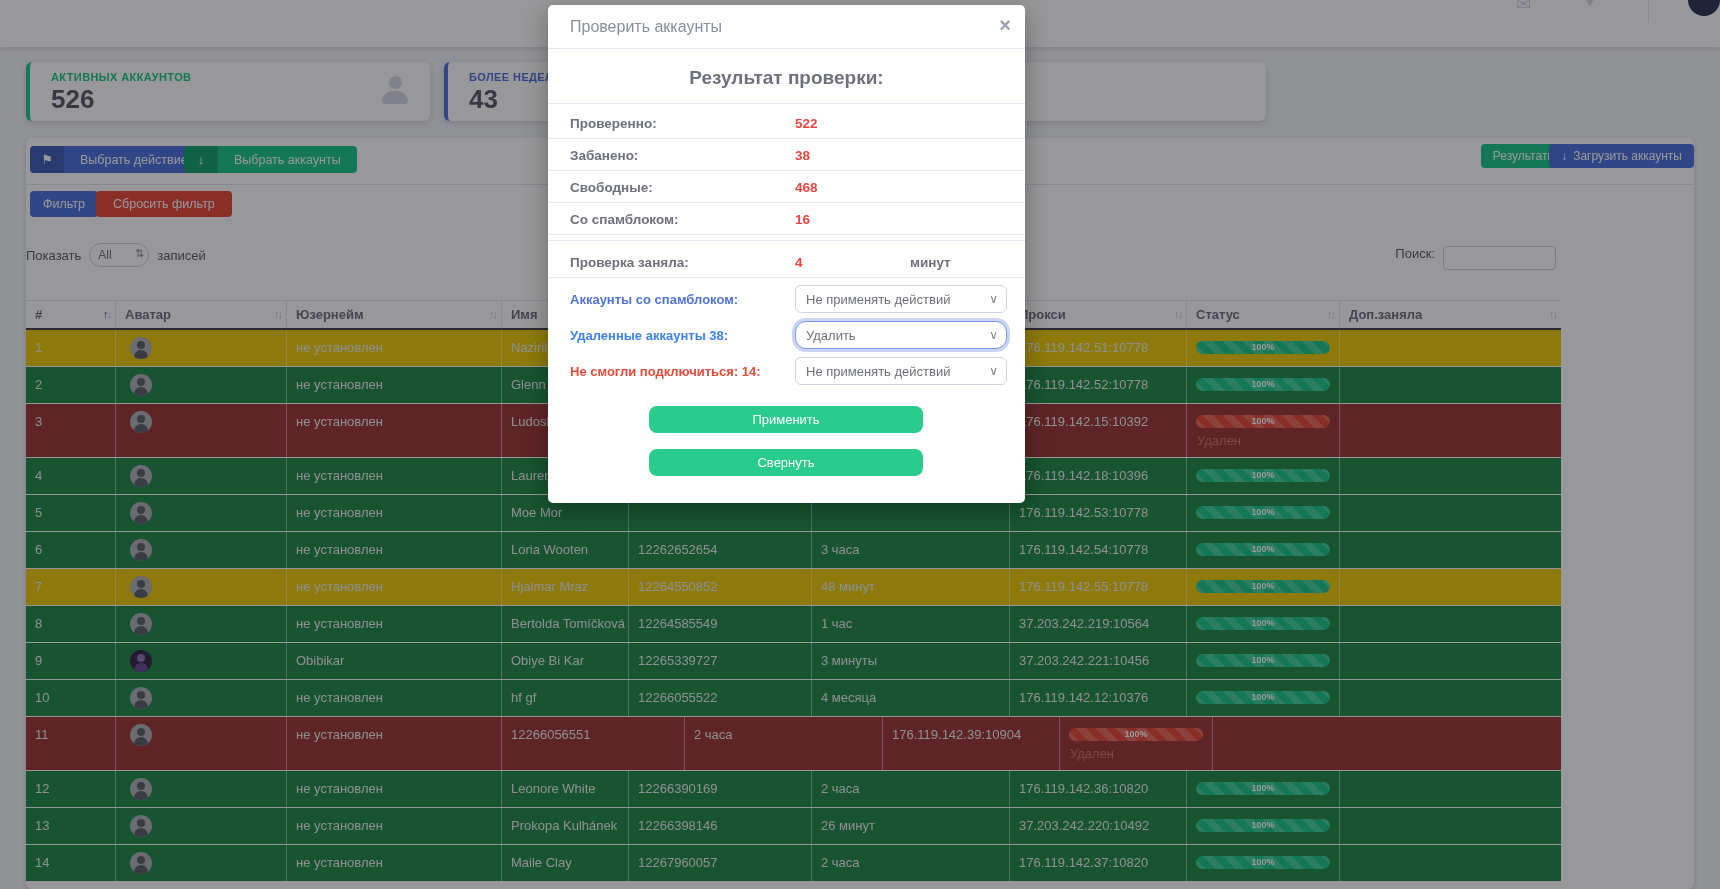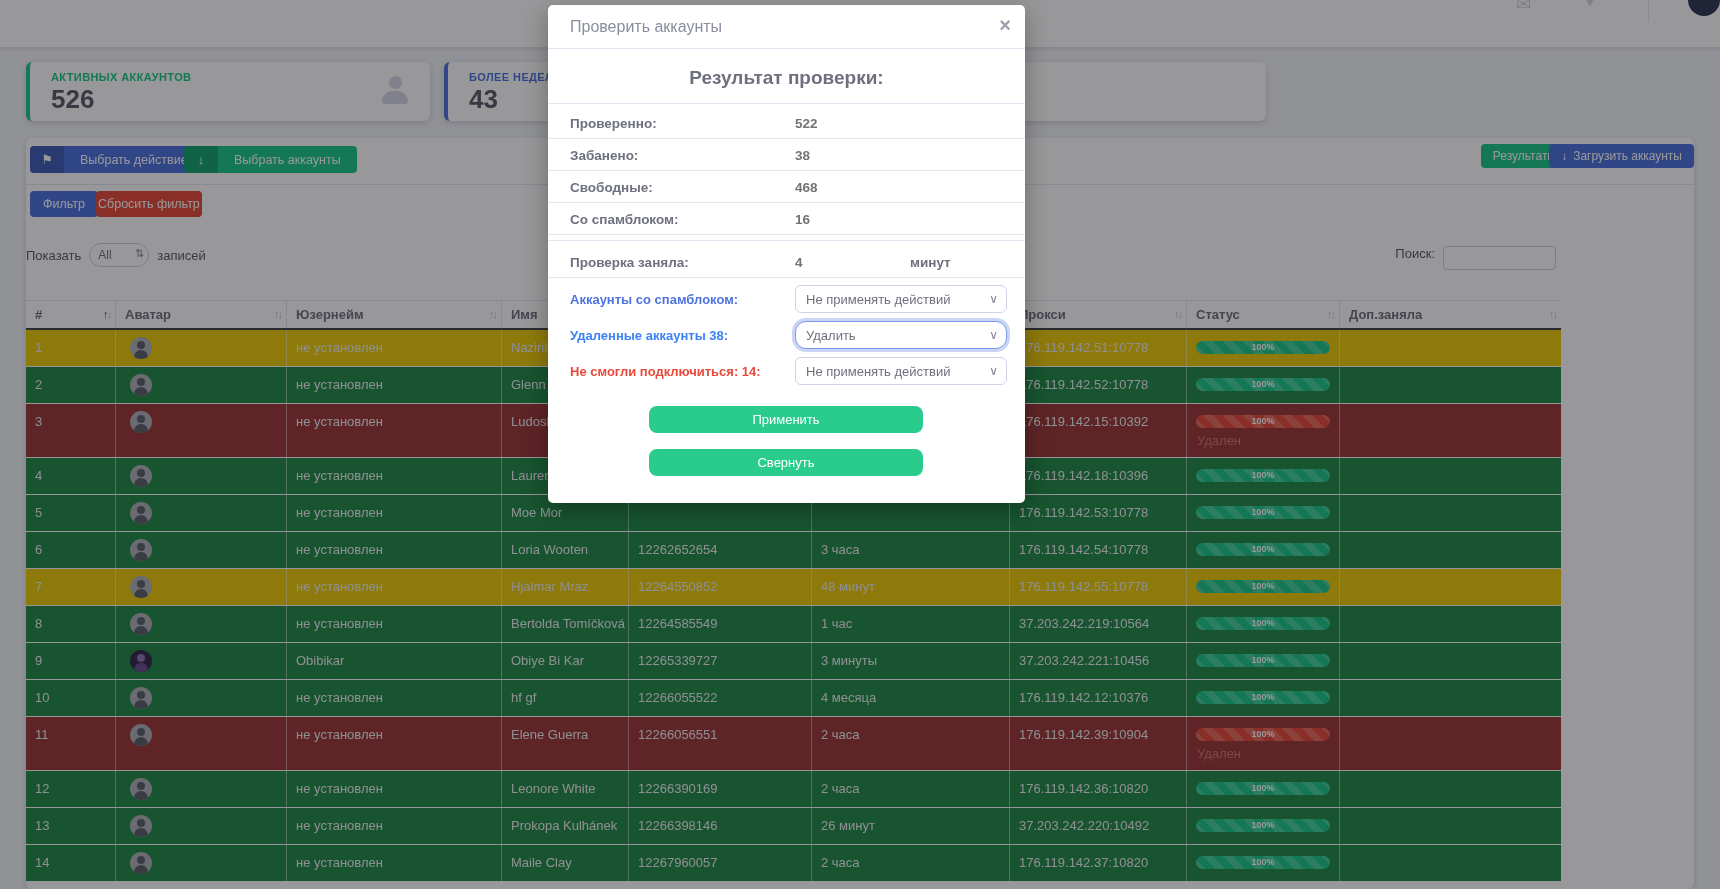--- a/index.html
+++ b/index.html
@@ -48,21 +48,21 @@
   .btn-split { padding:0; overflow:hidden; height:27px; top:146px; }
   .btn-split .ico { display:flex; align-items:center; justify-content:center; width:34px; height:27px;
                     background:rgba(0,0,0,.18); font-size:13px; }
   .btn-split .lbl { padding:0 16px; }
   .b-action { left:30px; }
   .b-accounts { left:184px; }
   .b-results { top:144px; right:152px; height:24px; padding:0 12px; font-size:12px; }
   .b-load { top:144px; right:26px; height:24px; padding:0 12px; font-size:12px; }
   .b-load .mini-ico { margin-right:6px; font-size:12px; }
   .b-filter { top:191px; left:30px; height:26px; padding:0 13px; }
-  .b-reset { top:191px; left:96px; height:26px; padding:0 2px; }
+  .b-reset { top:191px; left:96px; height:26px; padding:0 17px; }
 
   .show-row { position:absolute; left:26px; top:243px; height:24px; display:flex; align-items:center;
               font-size:13px; color:#5a5c69; }
   .sel-wrap { position:relative; margin:0 8px; }
   .page-size { appearance:none; -webkit-appearance:none; width:60px; height:24px; border:1px solid #cfd1e1;
                border-radius:12px; background:#fff; color:#6e707e; font-size:12px; padding:0 18px 0 8px;
                font-family:"Liberation Sans",sans-serif; }
   .updown { position:absolute; right:5px; top:4px; font-size:11px; color:#858796; pointer-events:none; }
   .search-row { position:absolute; top:246px; right:164px; display:flex; align-items:flex-start; }
   .search-label { font-size:13px; color:#5a5c69; margin-right:8px; }
@@ -104,21 +104,21 @@
            border-radius:5px; box-shadow:0 6px 24px rgba(0,0,0,.3); z-index:60; }
   .m-header { position:relative; height:44px; border-bottom:1px solid #e3e6f0; display:flex; align-items:center;
               padding:0 22px; color:#8a8d9f; font-size:16px; }
   .m-close { position:absolute; right:14px; top:10px; font-size:20px; color:#9da0af; cursor:pointer;
              font-weight:bold; line-height:20px; }
   .m-heading { margin-top:18px; text-align:center; font-size:19px; font-weight:bold; color:#6e707e; }
   .m-hr { margin-top:14px; height:1px; background:#e3e6f0; }
   .m-stats { margin-top:3px; }
   .m-srow { position:relative; height:32px; border-bottom:1px solid #e3e6f0; }
   .m-srow .lab, .m-duration .lab { position:absolute; left:22px; top:9px; font-size:13.5px; font-weight:bold; color:#6e707e; }
-  .m-srow .val, .m-duration .val { position:absolute; left:247px; top:9px; font-size:13.5px; font-weight:bold; color:#737373; }
+  .m-srow .val, .m-duration .val { position:absolute; left:247px; top:9px; font-size:13.5px; font-weight:bold; color:#ef4444; }
   .m-dline { height:1px; background:#e3e6f0; margin-top:5px; }
   .m-duration { position:relative; height:32px; border-bottom:1px solid #e3e6f0; margin-top:5px; }
   .m-duration .unit { position:absolute; left:362px; top:9px; font-size:13.5px; font-weight:bold; color:#6e707e; }
   .m-actrow { position:relative; height:28px; margin:8px 0 0 0; }
   .m-actrow .alab { position:absolute; left:22px; top:7px; font-size:13px; font-weight:bold; }
   .m-sel-wrap { position:absolute; left:247px; top:0; width:212px; }
   .m-select { appearance:none; -webkit-appearance:none; width:212px; height:28px; border:1px solid #cfd3e8;
               border-radius:6px; background:#fff; color:#6e707e; font-size:13px; padding:0 26px 0 10px;
               font-family:"Liberation Sans",sans-serif; }
   .m-select.focused { border-color:#7a9be8; box-shadow:0 0 0 3px rgba(78,115,223,.3);border-radius:11px; }
@@ -396,21 +396,20 @@
 
     </div>
     <div class="td c-opt"></div>
   </div>
         <div class="tr tone-red">
     <div class="td c-num">11</div>
     <div class="td c-ava">
             <div class="avatar"></div>
           </div>
     <div class="td c-user">не установлен</div>
-    <div class="td c-name">Elene Guerra</div>
     <div class="td c-phone">12266056551</div>
     <div class="td c-act">2 часа</div>
     <div class="td c-proxy">176.119.142.39:10904</div>
     <div class="td c-status">
       <div class="pbar bar-red">100%</div>
       <div class="status-note">Удален</div>
     </div>
     <div class="td c-opt"></div>
   </div>
         <div class="tr tone-green">

